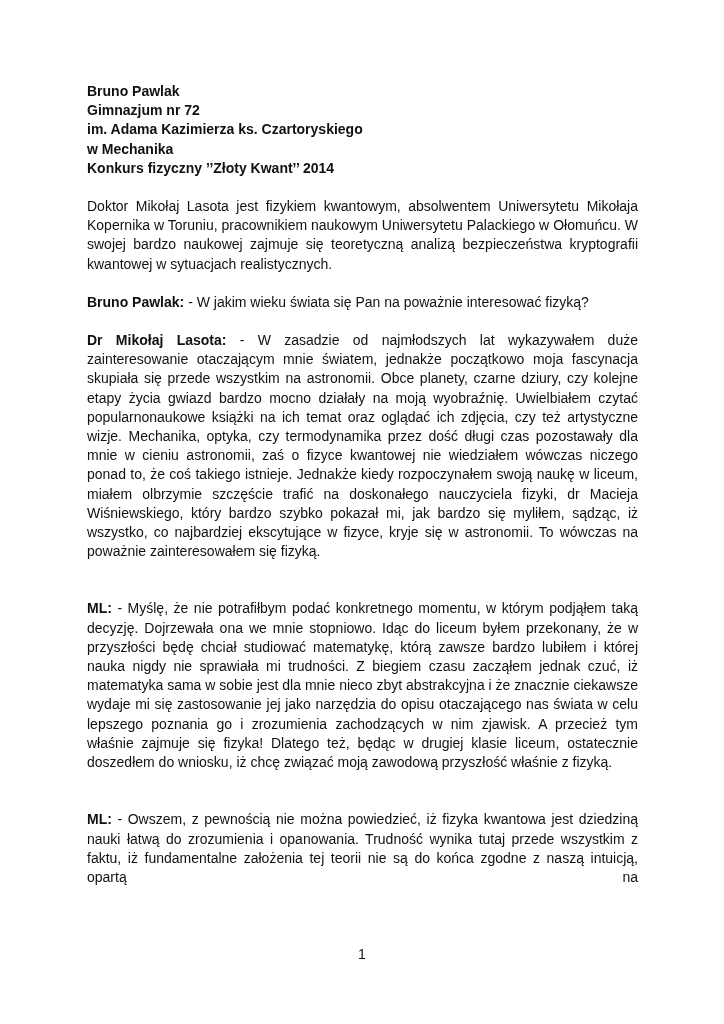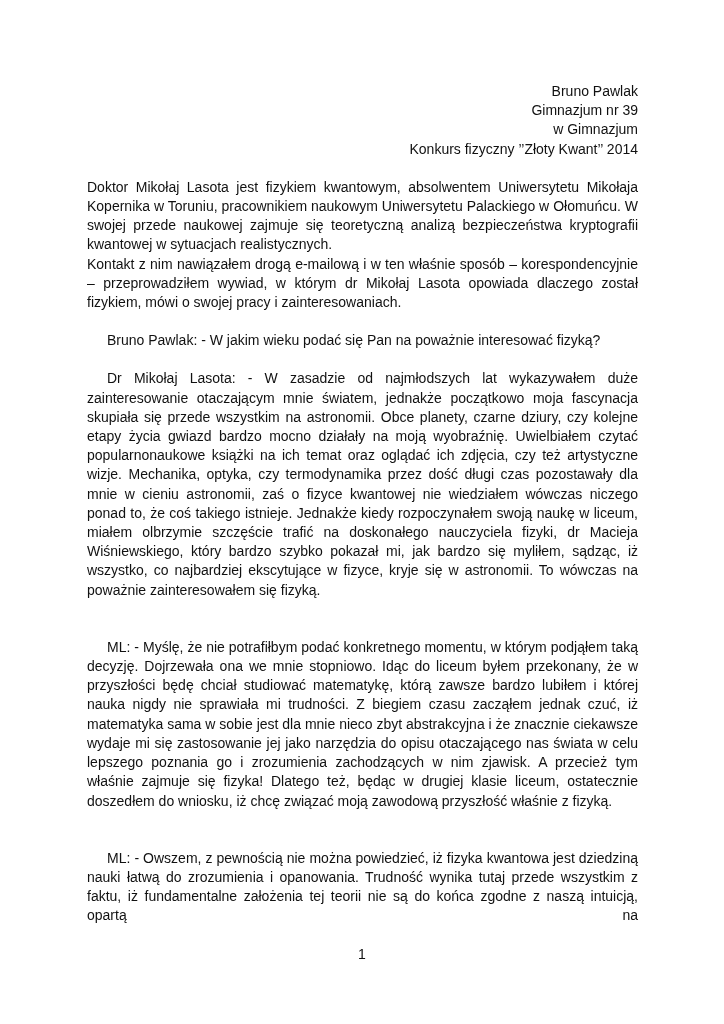--- a/index.html
+++ b/index.html
@@ -2,51 +2,51 @@
 <html><head>
 <meta charset="utf-8">
 <style>
   html, body { margin: 0; padding: 0; background: #ffffff; }
   body { width: 724px; height: 1024px; position: relative; overflow: hidden; }
   .page {
     position: absolute; left: 87px; top: 82px; width: 551px;
     font-family: "Liberation Sans", "DejaVu Sans", sans-serif;
     font-size: 14px; line-height: 19.2px; color: #111111;
   }
-  .header { text-align: right; font-weight: normal; }
+  .header { font-weight: bold; }
   .header div { white-space: nowrap; }
   p { margin: 0; text-align: justify; }
   .gap { height: 19px; }
-  .speaker { font-weight: normal; margin-left: 20px; }
+  .speaker { font-weight: bold; }
   .last-line { text-align-last: left; }
   .page-number {
     position: absolute; left: 0; width: 724px; top: 946px; text-align: center;
     font-family: "Liberation Sans", sans-serif; font-size: 14px; color: #111;
   }
 </style>
 </head>
 <body>
 
 <div class="page">
 
   <div class="header">
     <div>Bruno Pawlak</div>
-    <div>Gimnazjum nr 39</div>
-    <div>w Gimnazjum</div>
+    <div>Gimnazjum nr 72</div>
+    <div>im. Adama Kazimierza ks. Czartoryskiego</div>
+    <div>w Mechanika</div>
     <div>Konkurs fizyczny ’’Złoty Kwant’’ 2014</div>
   </div>
 
   <div class="gap"></div>
 
-  <p class="last-line">Doktor Mikołaj Lasota jest fizykiem kwantowym, absolwentem Uniwersytetu Mikołaja Kopernika w Toruniu, pracownikiem naukowym Uniwersytetu Palackiego w Ołomuńcu. W swojej przede naukowej zajmuje się teoretyczną analizą bezpieczeństwa kryptografii kwantowej w sytuacjach realistycznych.</p>
-  <p class="last-line">Kontakt z nim nawiązałem drogą e-mailową i w ten właśnie sposób – korespondencyjnie – przeprowadziłem wywiad, w którym dr Mikołaj Lasota opowiada dlaczego został fizykiem, mówi o swojej pracy i zainteresowaniach.</p>
+  <p class="last-line">Doktor Mikołaj Lasota jest fizykiem kwantowym, absolwentem Uniwersytetu Mikołaja Kopernika w Toruniu, pracownikiem naukowym Uniwersytetu Palackiego w Ołomuńcu. W swojej bardzo naukowej zajmuje się teoretyczną analizą bezpieczeństwa kryptografii kwantowej w sytuacjach realistycznych.</p>
 
   <div class="gap"></div>
 
-  <p class="last-line"><span class="speaker">Bruno Pawlak:</span><span> - W jakim wieku podać się Pan na poważnie interesować fizyką?</span></p>
+  <p class="last-line"><span class="speaker">Bruno Pawlak:</span><span> - W jakim wieku świata się Pan na poważnie interesować fizyką?</span></p>
 
   <div class="gap"></div>
 
   <p class="last-line"><span class="speaker">Dr Mikołaj Lasota:</span><span> - W zasadzie od najmłodszych lat wykazywałem duże zainteresowanie otaczającym mnie światem, jednakże początkowo moja fascynacja skupiała się przede wszystkim na astronomii. Obce planety, czarne dziury, czy kolejne etapy życia gwiazd bardzo mocno działały na moją wyobraźnię. Uwielbiałem czytać popularnonaukowe książki na ich temat oraz oglądać ich zdjęcia, czy też artystyczne wizje. Mechanika, optyka, czy termodynamika przez dość długi czas pozostawały dla mnie w cieniu astronomii, zaś o fizyce kwantowej nie wiedziałem wówczas niczego ponad to, że coś takiego istnieje. Jednakże kiedy rozpoczynałem swoją naukę w liceum, miałem olbrzymie szczęście trafić na doskonałego nauczyciela fizyki, dr Macieja Wiśniewskiego, który bardzo szybko pokazał mi, jak bardzo się myliłem, sądząc, iż wszystko, co najbardziej ekscytujące w fizyce, kryje się w astronomii. To wówczas na poważnie zainteresowałem się fizyką.</span></p>
 
   <div class="gap"></div>
 
 
   <div class="gap"></div>
 

